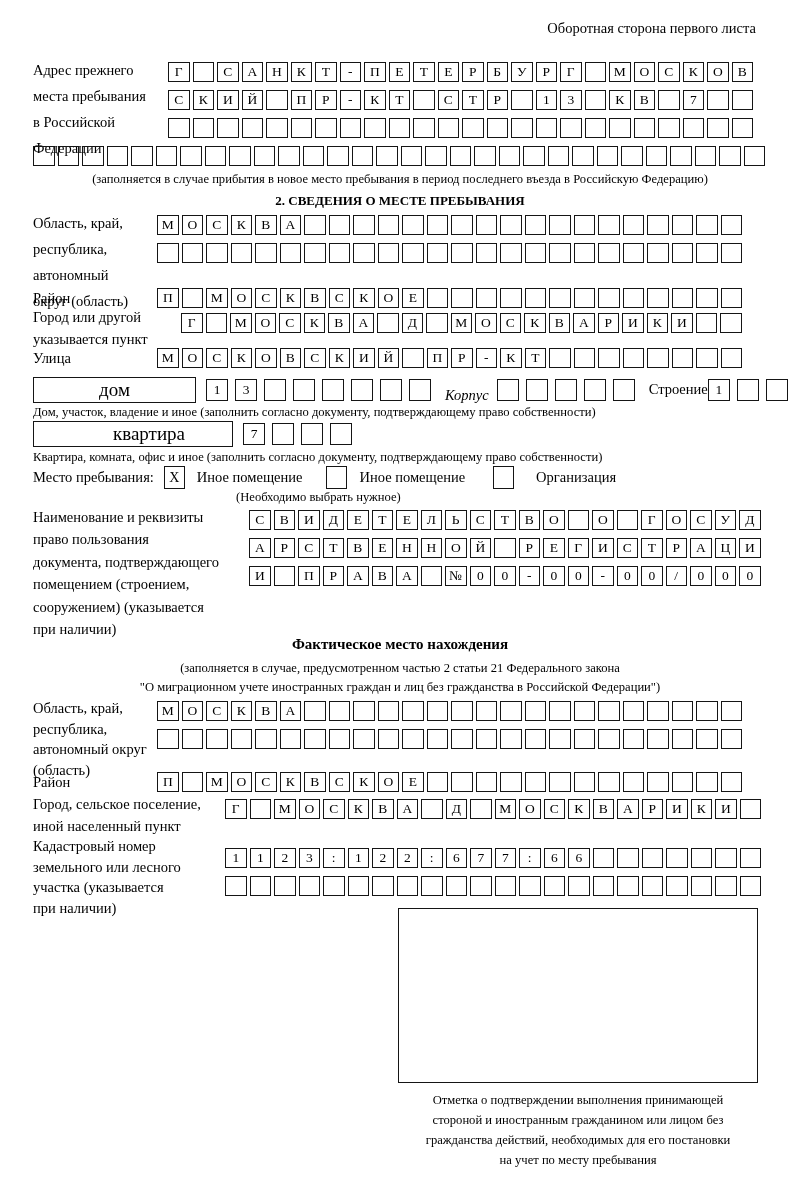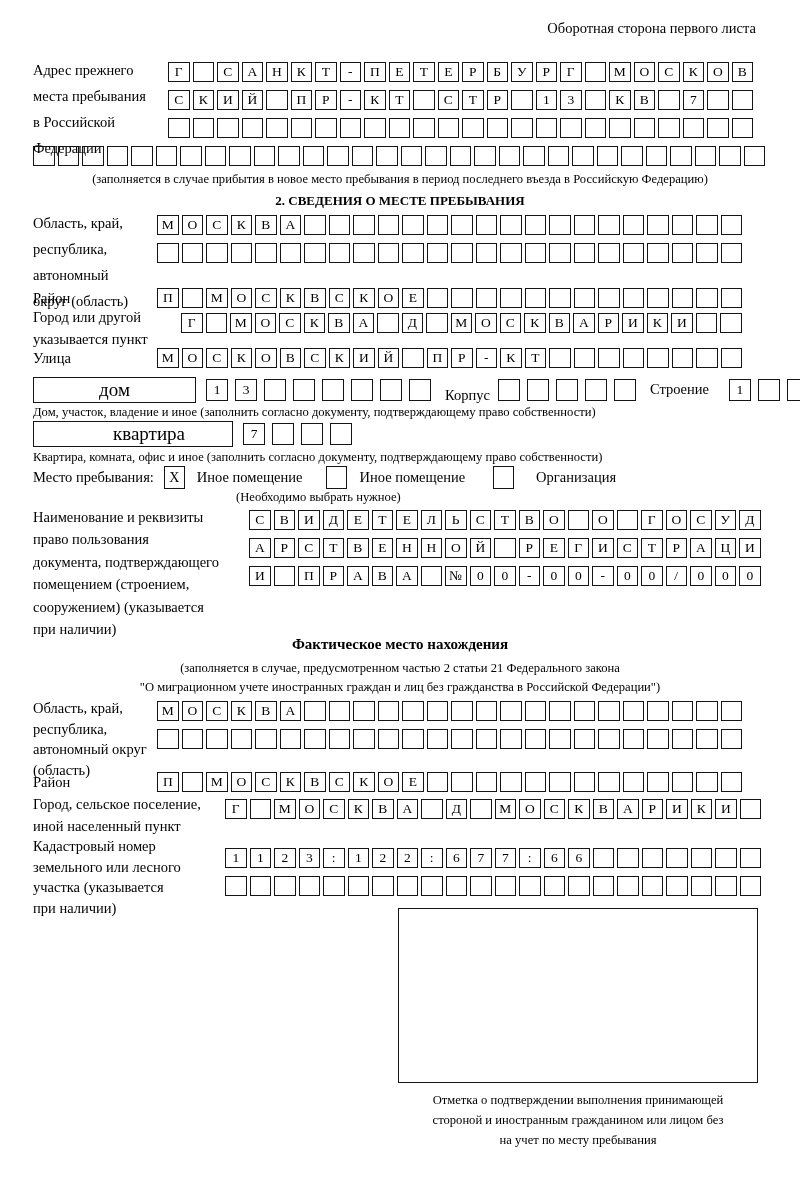--- a/index.html
+++ b/index.html
@@ -304,29 +304,29 @@
     <div class="cellrow sp">
         <div class="cell">1</div>
         <div class="cell">3</div>
         <div class="cell"></div>
         <div class="cell"></div>
         <div class="cell"></div>
         <div class="cell"></div>
         <div class="cell"></div>
         <div class="cell"></div>
       </div>
-    <div class="inline-lbl" style="margin:12px 8px 0 14px;">Корпус</div>
+    <div class="inline-lbl" style="margin:12px 8px 0 14px;font-style:italic;">Корпус</div>
     <div class="cellrow sp">
         <div class="cell"></div>
         <div class="cell"></div>
         <div class="cell"></div>
         <div class="cell"></div>
         <div class="cell"></div>
       </div>
-    <div class="inline-lbl" style="margin:0 20px 0 14px;">Строение</div>
+    <div class="inline-lbl" style="margin:0 0 0 14px;">Строение</div>
     <div class="cellrow sp">
         <div class="cell">1</div>
         <div class="cell"></div>
         <div class="cell"></div>
       </div>
   </div>
   <div class="abs caption" style="left:33px;top:405px;">Дом, участок, владение и иное (заполнить согласно документу, подтверждающему право собственности)</div>
 
   <div class="abs" style="left:33px;top:421px;display:flex;align-items:center;">
     <div class="wide-box" style="width:200px;padding-left:32px;">квартира</div>
@@ -601,16 +601,17 @@
       <div class="cell"></div>
       <div class="cell"></div>
       <div class="cell"></div>
       <div class="cell"></div>
     </div>
 
   <div id="stamp-box" class="abs" style="left:398px;top:908px;width:360px;height:175px;"></div>
   <div class="abs stamp-caption" style="left:390px;top:1090px;width:376px;">
     <div>Отметка о подтверждении выполнения принимающей</div>
     <div>стороной и иностранным гражданином или лицом без</div>
+    <div>гражданства действий, необходимых для его постановки</div>
     <div>на учет по месту пребывания</div>
   </div>
 
 </div>
 
 </body></html>

